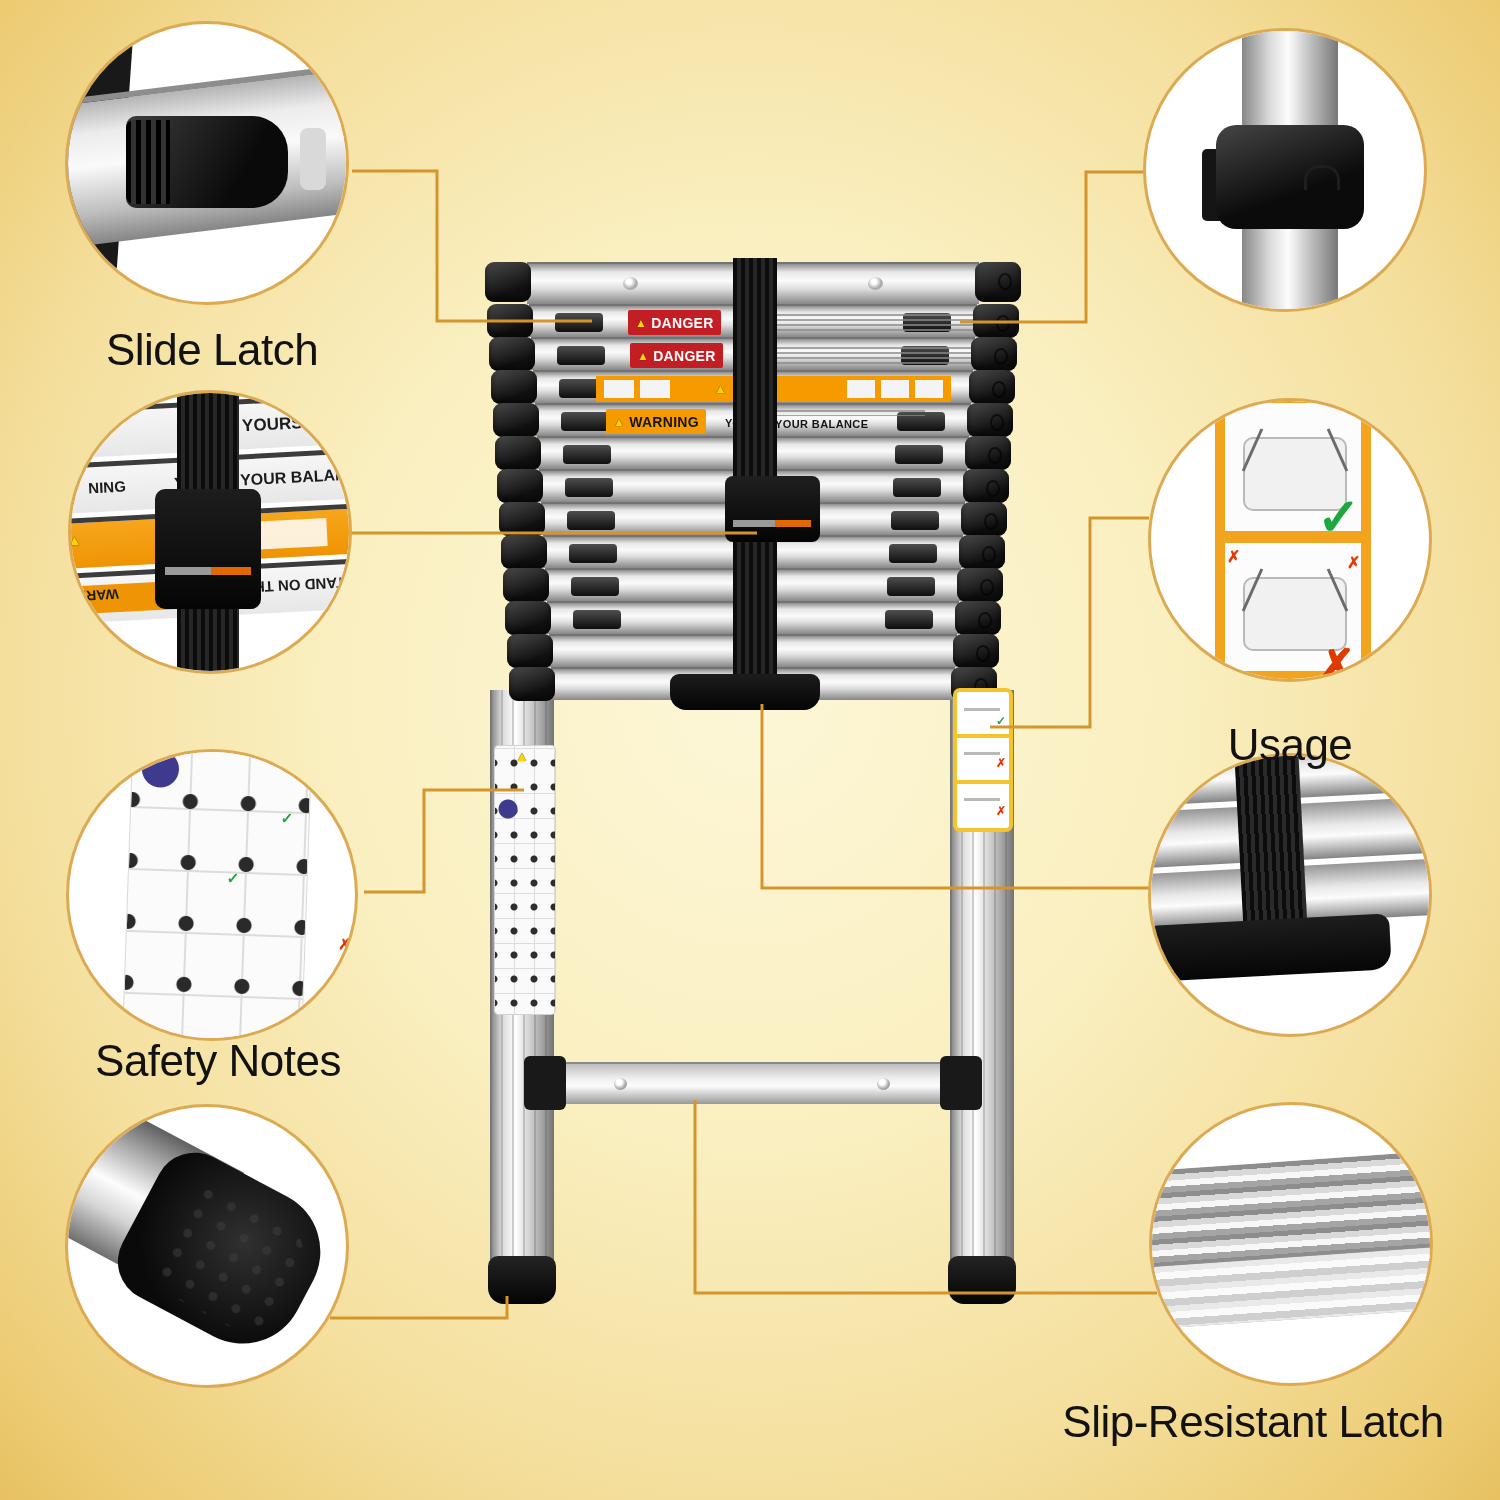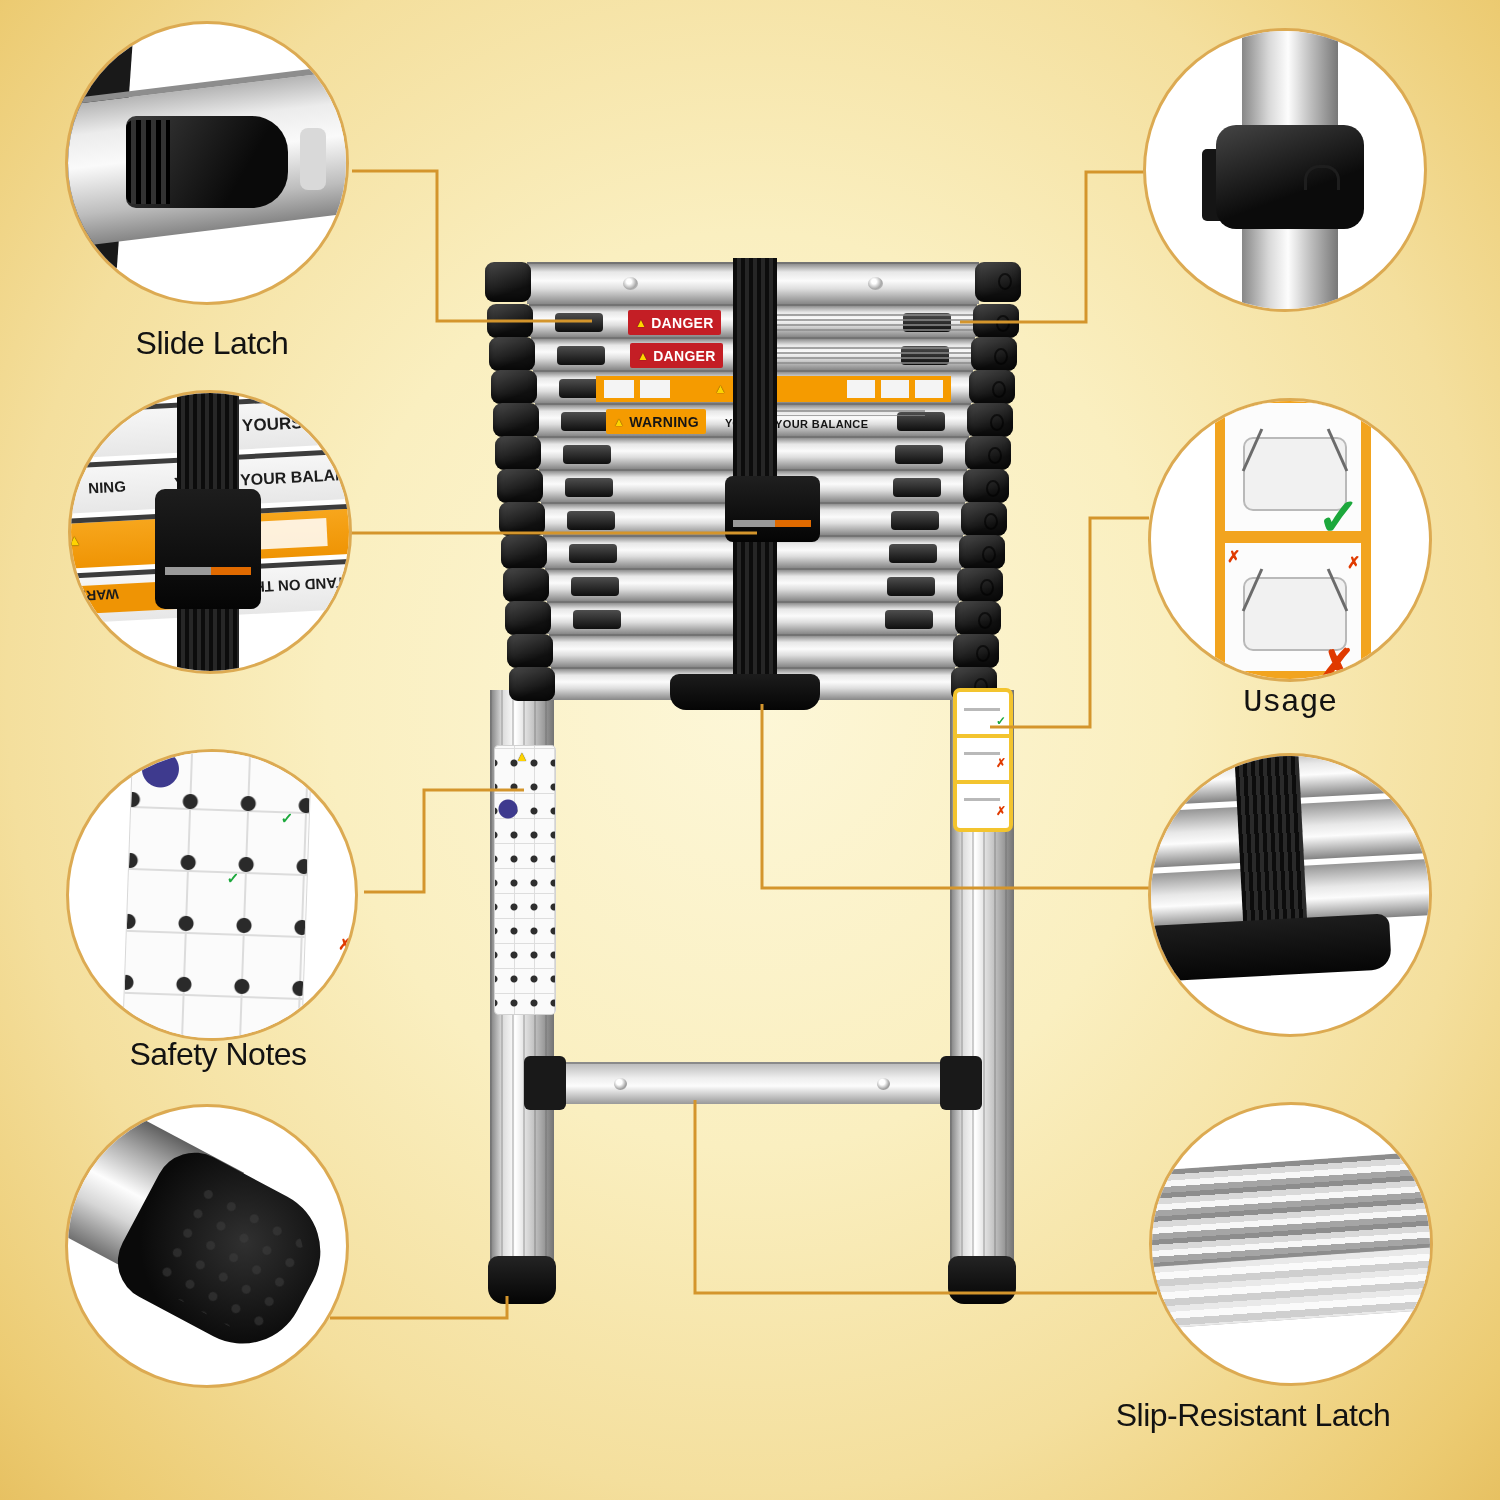--- a/index.html
+++ b/index.html
@@ -94,21 +94,21 @@
     border-radius:40px 62px 62px 40px;
     background:radial-gradient(circle at 58% 38%,#303030,#0a0a0a 72%);}
   .c7-cap::after{content:"";position:absolute;inset:24px 20px 16px 40px;border-radius:30px;opacity:.55;
     background-image:radial-gradient(circle,#3f3f3f 4px,transparent 5px);background-size:26px 22px;}
   
   .c8-band{left:-22px;top:56px;width:330px;height:158px;transform:rotate(-4deg);
     background:repeating-linear-gradient(180deg,#8d8d8d 0 5px,#d9d9d9 5px 11px,#f7f7f7 11px 17px,#a5a5a5 17px 23px);}
   .c8-band::after{content:"";position:absolute;left:0;top:96px;width:100%;height:62px;
     background:repeating-linear-gradient(180deg,#e9e9e9 0 6px,#fafafa 6px 13px,#cfcfcf 13px 20px);}
   
-  .feature-label{position:absolute;transform:translateX(-50%);font-size:32px;letter-spacing:-.5px;
+  .feature-label{position:absolute;transform:translateX(-50%);font-size:44px;letter-spacing:-.5px;
     color:#121212;white-space:nowrap;z-index:11;}
   
   #connectors{position:absolute;left:0;top:0;z-index:8;pointer-events:none;}
   #connectors polyline{fill:none;stroke:#d4952c;stroke-width:3;}
   
   #ladder{position:absolute;left:485px;top:262px;width:536px;height:1045px;z-index:5;}
   #ladder .abs{position:absolute;}
   .stack{position:relative;z-index:2;}
   .rung{position:relative;display:flex;margin:0 auto;height:33px;}
   .rung--top{height:42px;}
@@ -394,17 +394,17 @@
   <div class="circle" style="left:65px;top:1104px;">
     <div class="c7-tube"></div>
     <div class="c7-cap"></div>
   </div>
 
   <div class="circle" style="left:1149px;top:1102px;">
     <div class="c8-band"></div>
   </div>
 
   <div class="feature-label" style="left:212px;top:325px;">Slide Latch</div>
-  <div class="feature-label" style="left:1290px;top:684px;font-family:Liberation Mono, monospace;">Usage</div>
+  <div class="feature-label" style="left:1290px;top:720px;">Usage</div>
   <div class="feature-label" style="left:218px;top:1036px;">Safety Notes</div>
   <div class="feature-label" style="left:1253px;top:1397px;">Slip-Resistant Latch</div>
 
 </div>
 
 </body></html>

